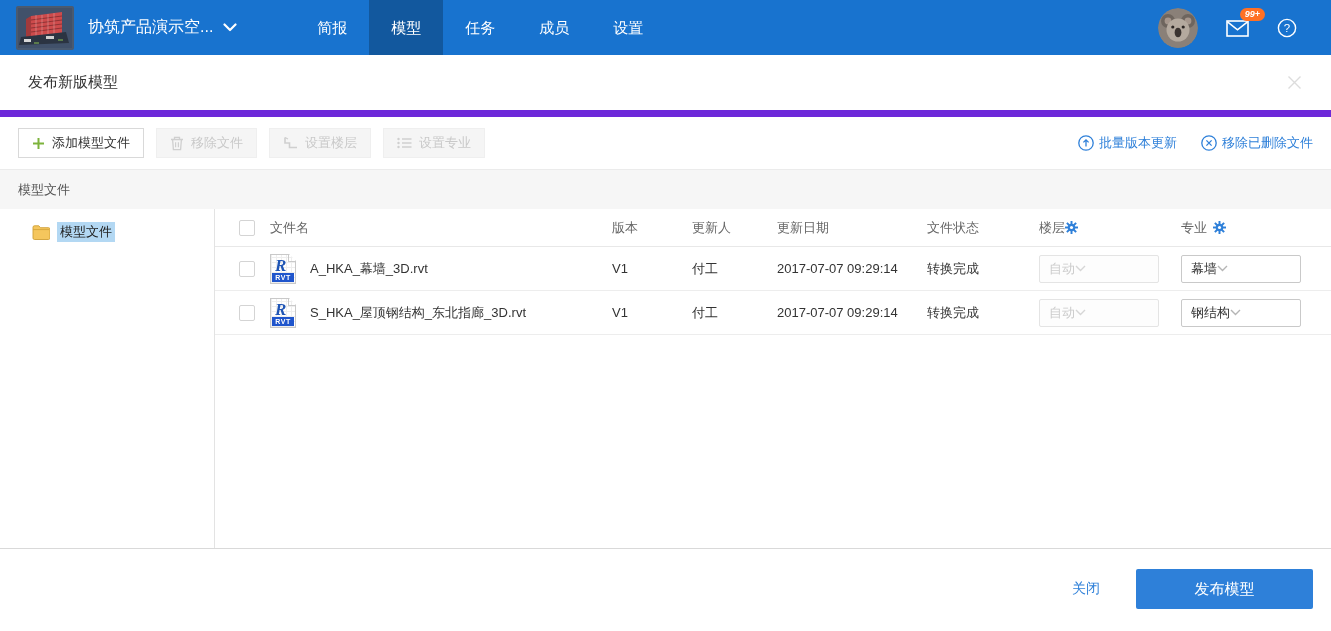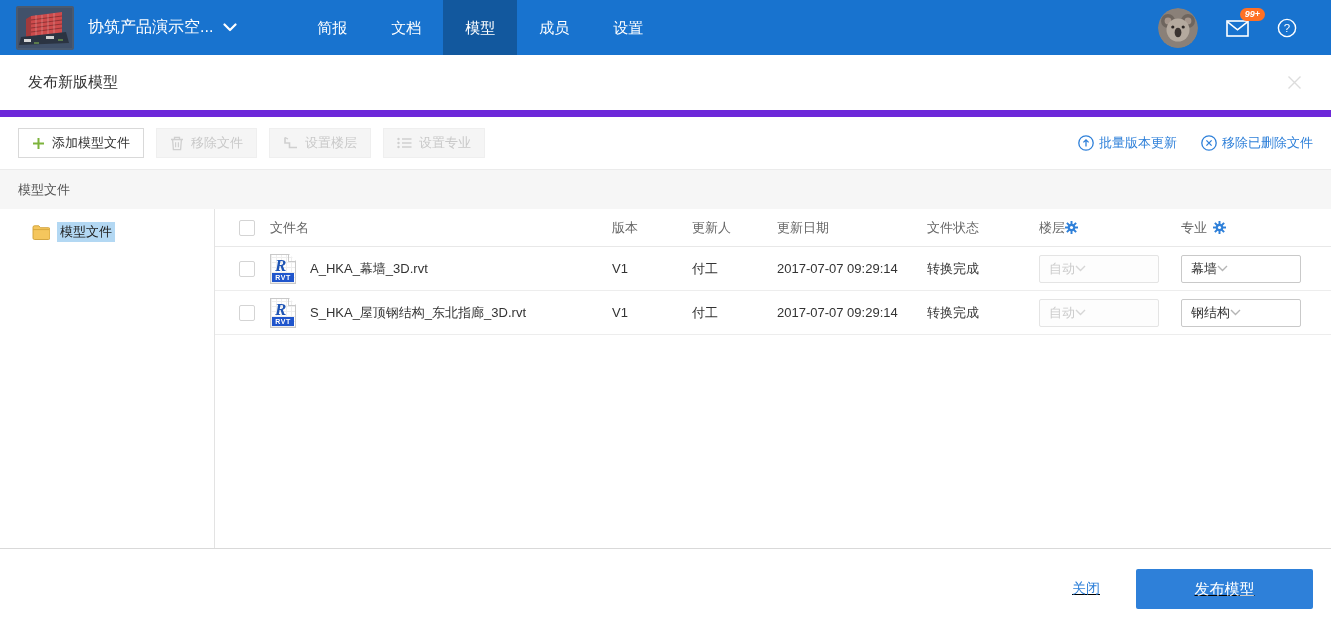--- a/index.html
+++ b/index.html
@@ -67,21 +67,21 @@
   .ricon-r { position:absolute; top:1px; left:4px; font-family:"Liberation Serif","DejaVu Serif",serif;
     font-weight:bold; font-style:italic; font-size:17px; color:#1f55b5; }
   .ricon-banner { position:absolute; bottom:1px; left:1px; right:1px; background:#1f55cc; color:#fff;
     font-size:7px; font-weight:bold; text-align:center; line-height:9px; letter-spacing:.5px; z-index:1; }
 
   .select { width:120px; height:28px; border:1px solid #c9c9c9; border-radius:2px; background:#fff;
     display:flex; align-items:center; justify-content:flex-start; padding:0 9px; font-size:13px; color:#333; cursor:pointer; }
   .select.disabled { border-color:#e4e4e4; color:#ccc; background:#fdfdfd; cursor:default; }
 
   
-  .footer { height:80px; display:flex; align-items:center; justify-content:flex-end; padding-right:18px;text-decoration:underline; }
+  .footer { height:80px; display:flex; align-items:center; justify-content:flex-end; padding-right:18px; }
   .close-link { color:#2f80d9; font-size:14px; cursor:pointer; margin-right:36px; text-decoration:none; }
   .publish-btn { width:177px; height:40px; background:#2e80d9; color:#fff; font-size:15px; border:none;
     border-radius:2px; cursor:pointer; font-family:inherit; }
 </style>
 </head>
 <body>
 
 <header class="top-header">
   <div class="logo">
     <svg width="58" height="44" viewBox="0 0 58 44">
@@ -109,22 +109,22 @@
     </svg>
   </div>
   <div class="ws-title">
     <span>协筑产品演示空...</span>
     <svg width="14" height="9" viewBox="0 0 14 9">
       <path d="M1.5 1.5l5.5 5.5 5.5-5.5" stroke="#fff" stroke-width="2.2" fill="none" stroke-linecap="round" stroke-linejoin="round"></path>
     </svg>
   </div>
   <nav class="main-nav">
     <div class="nav-item">简报</div>
-    <div class="nav-item">文档</div>
     <div class="nav-item active">模型</div>
+    <div class="nav-item">任务</div>
     <div class="nav-item">成员</div>
     <div class="nav-item">设置</div>
   </nav>
   <div class="header-right">
     <div class="avatar">
       <svg width="40" height="40" viewBox="0 0 40 40">
         <circle cx="20" cy="20" r="20" fill="#8a8078"></circle>
         <circle cx="10" cy="13" r="7" fill="#6e655e"></circle>
         <circle cx="30" cy="13" r="7" fill="#6e655e"></circle>
         <circle cx="10" cy="13" r="3.4" fill="#a5968c"></circle>

